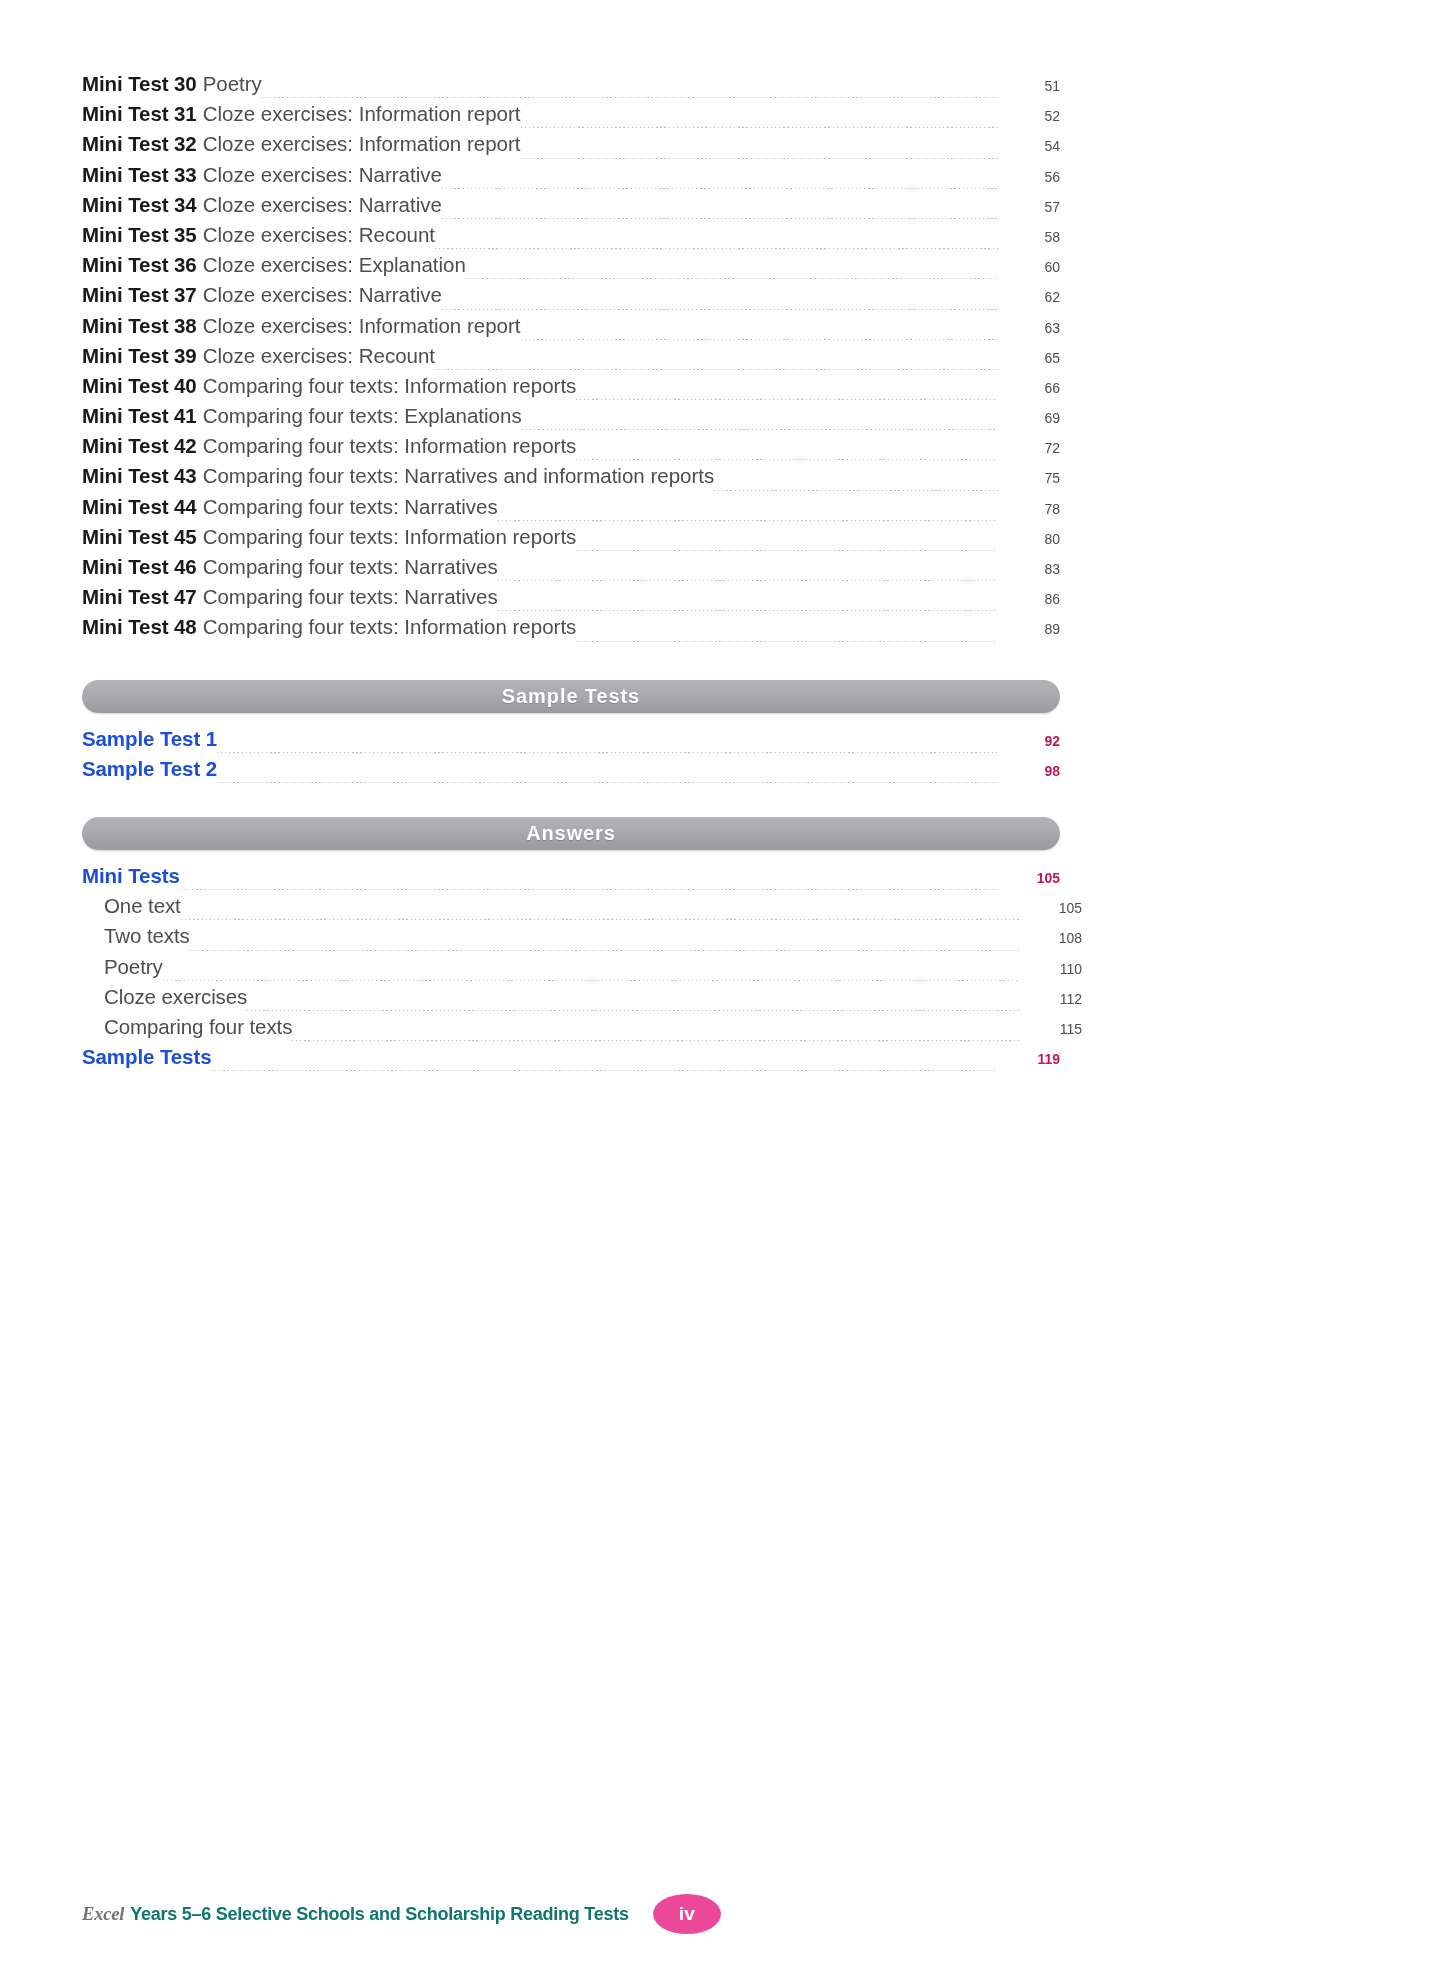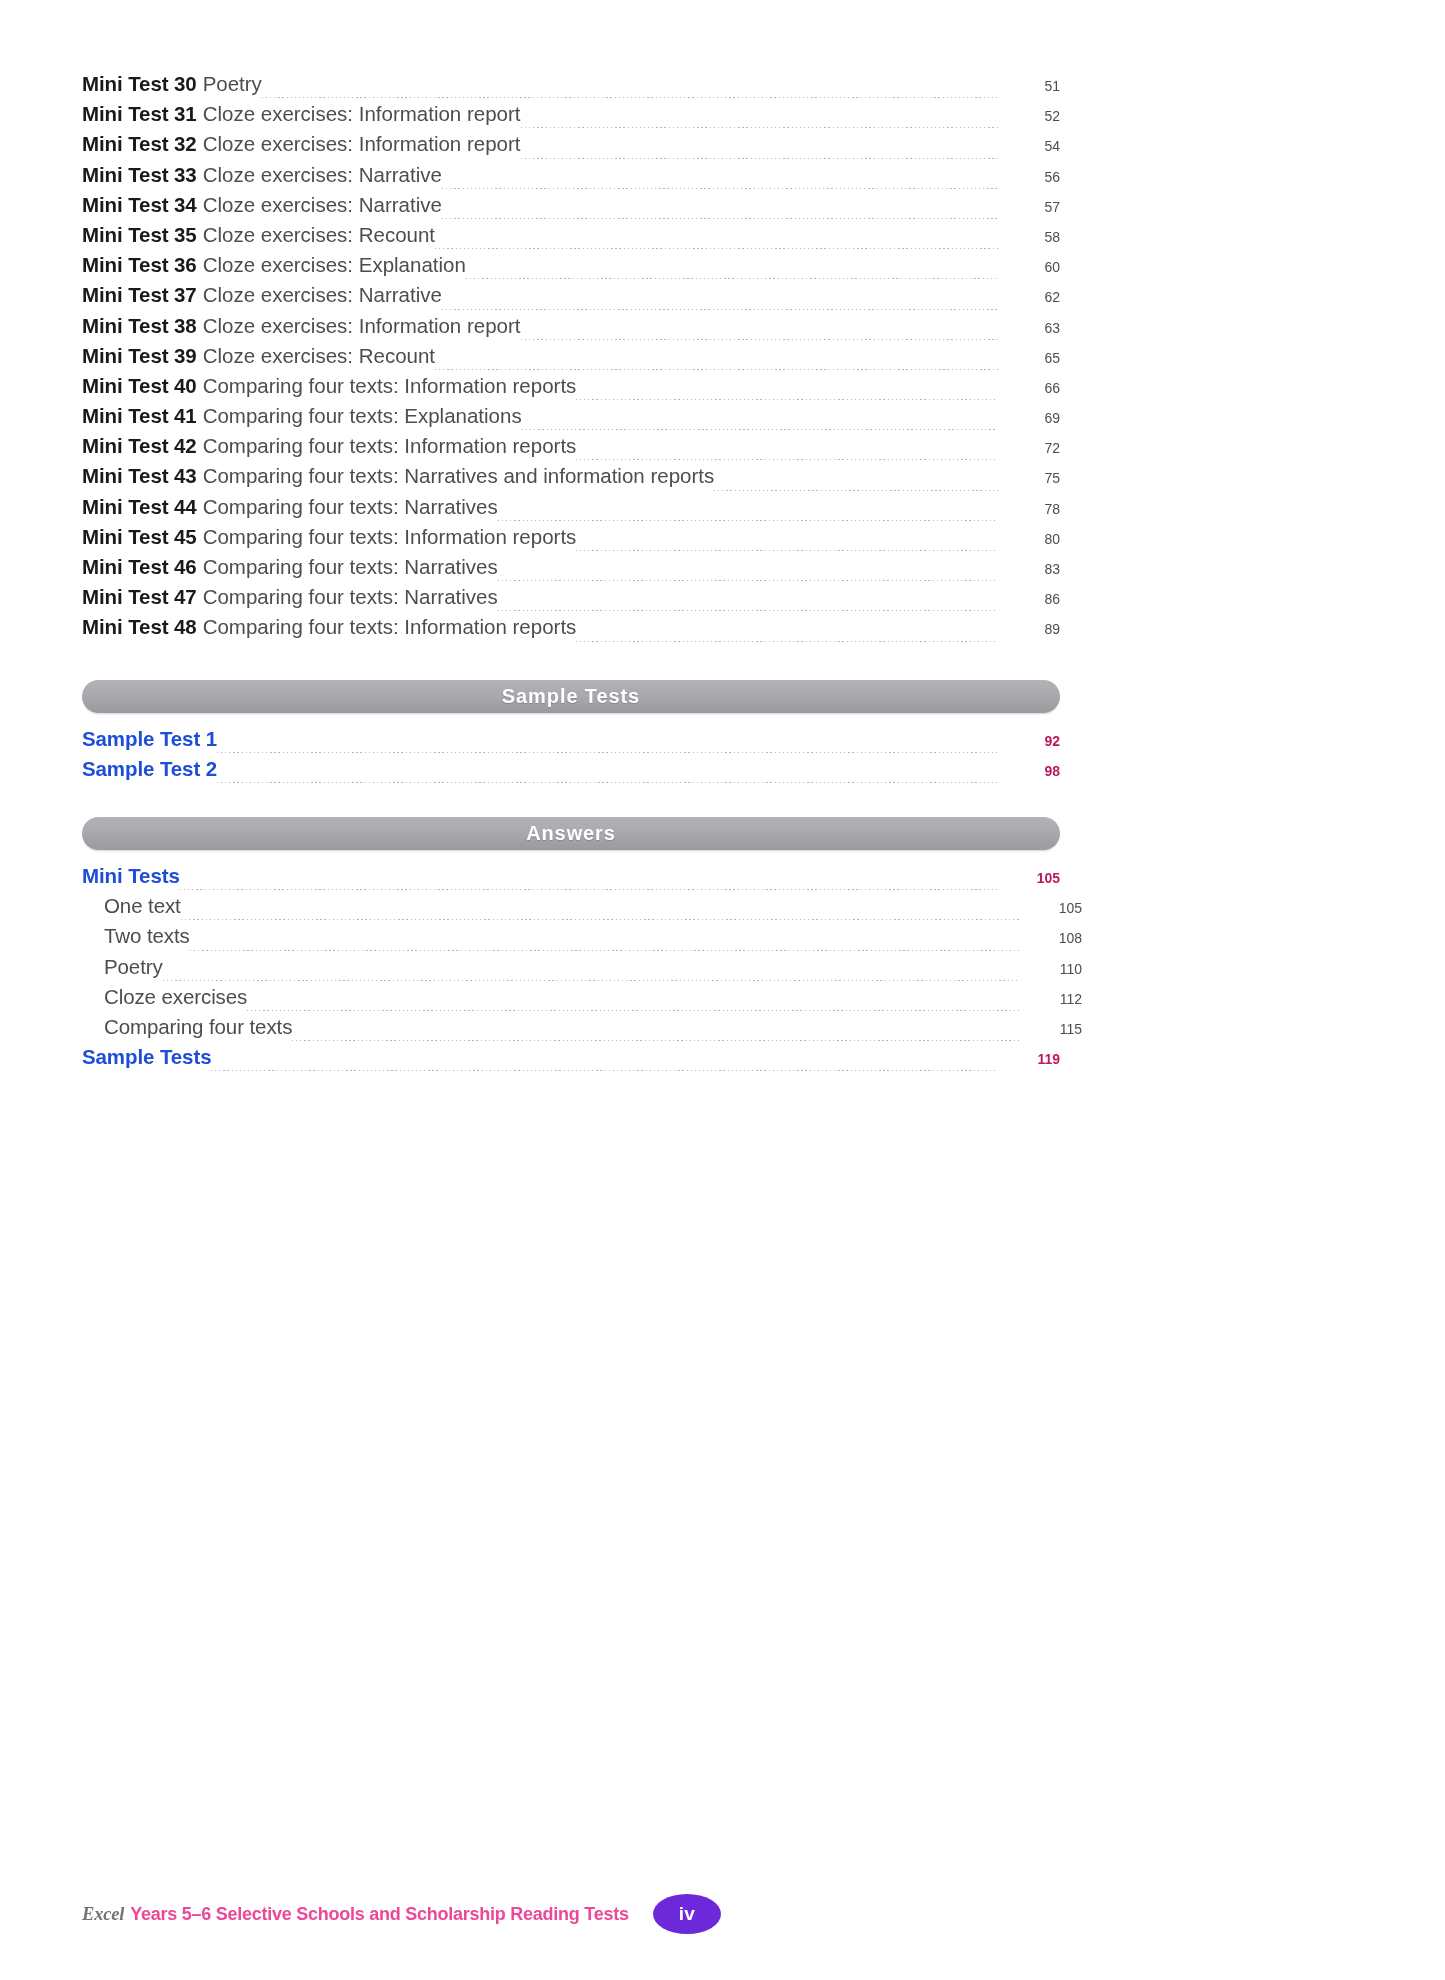--- a/index.html
+++ b/index.html
@@ -153,29 +153,29 @@
     font-weight: bold;
     font-size: 18.5px;
     color: #737373;
     margin-right: 6px;
     letter-spacing: -0.2px;
   }
   .footer-title {
     font-family: "Liberation Sans", sans-serif;
     font-weight: bold;
     font-size: 18px;
-    color: #ec4899;
+    color: #0f766e;
     letter-spacing: -0.25px;
   }
   .page-badge {
     margin-left: 24px;
     width: 68px;
     height: 40px;
     border-radius: 50%;
-    background: #6d28d9;
+    background: #ec4899;
     display: flex;
     align-items: center;
     justify-content: center;
   }
   .page-badge span {
     color: #ffffff;
     font-weight: bold;
     font-size: 19px;
     font-family: "Liberation Sans", sans-serif;
     letter-spacing: 0.2px;

